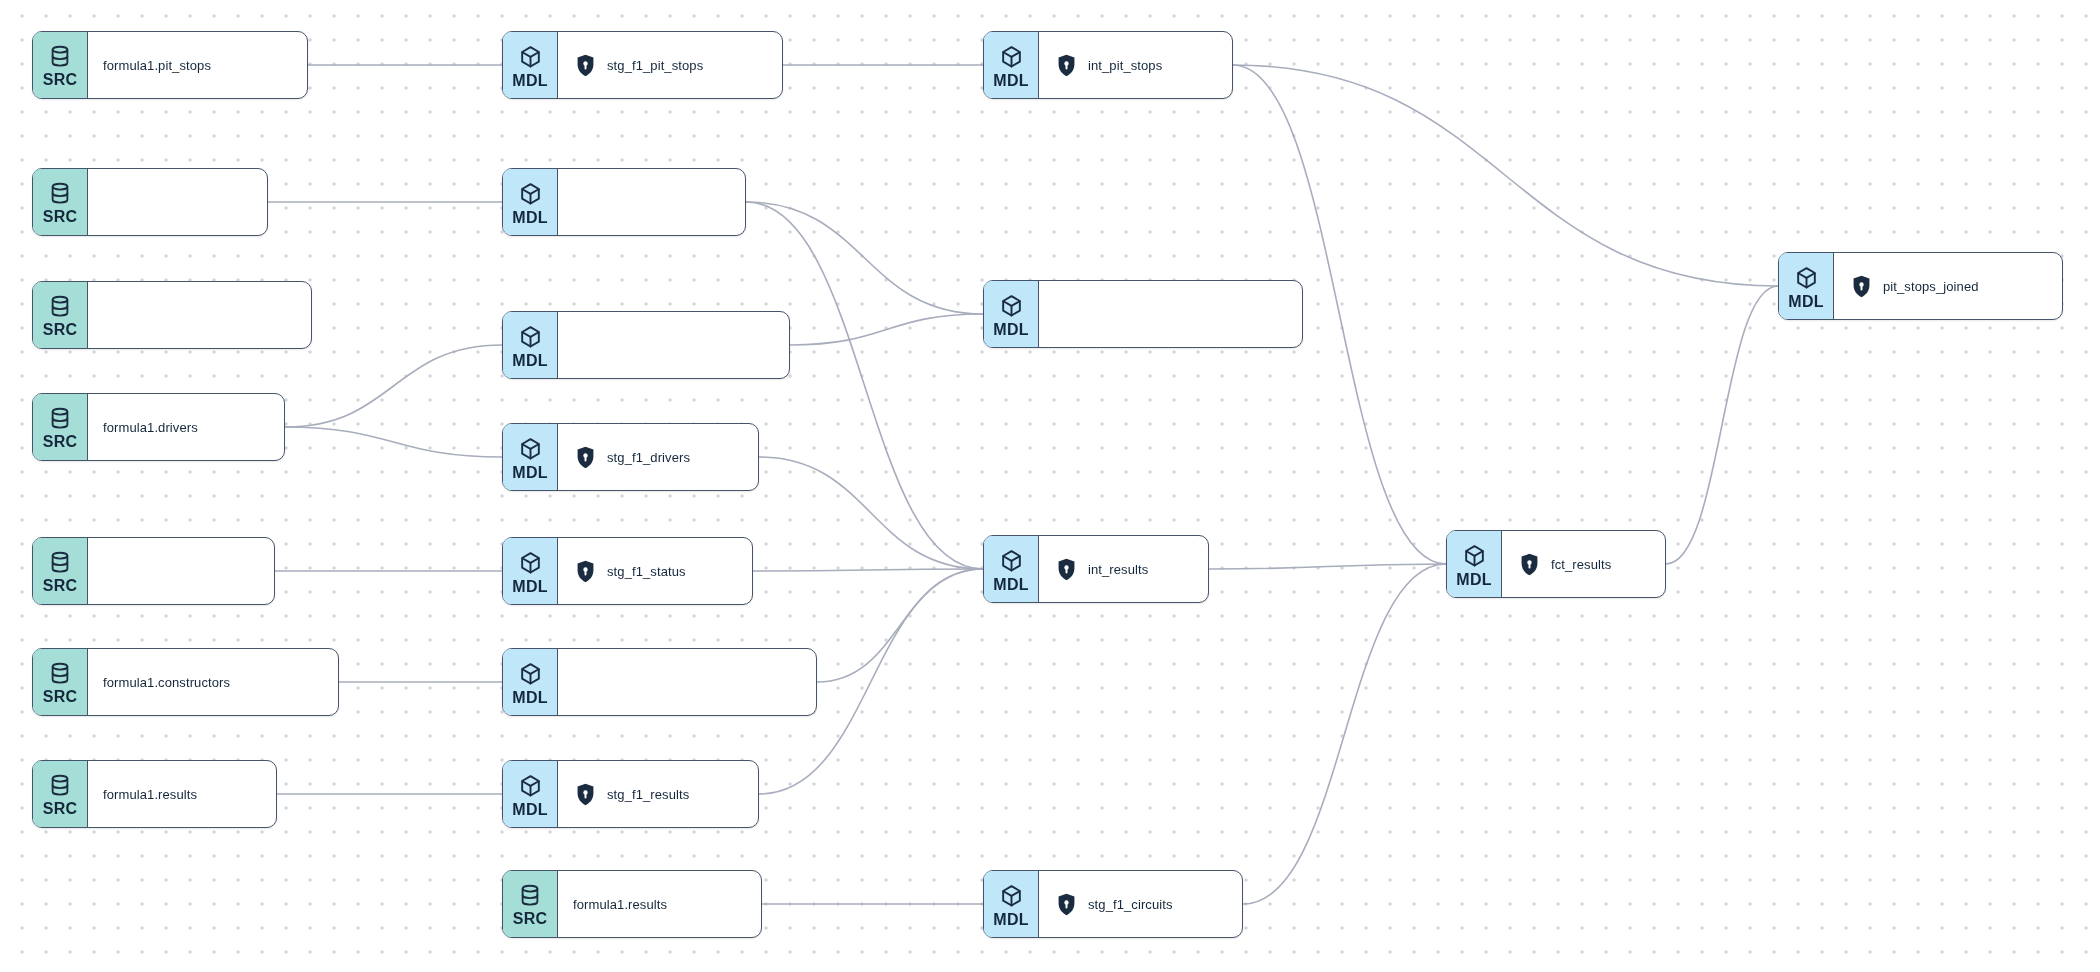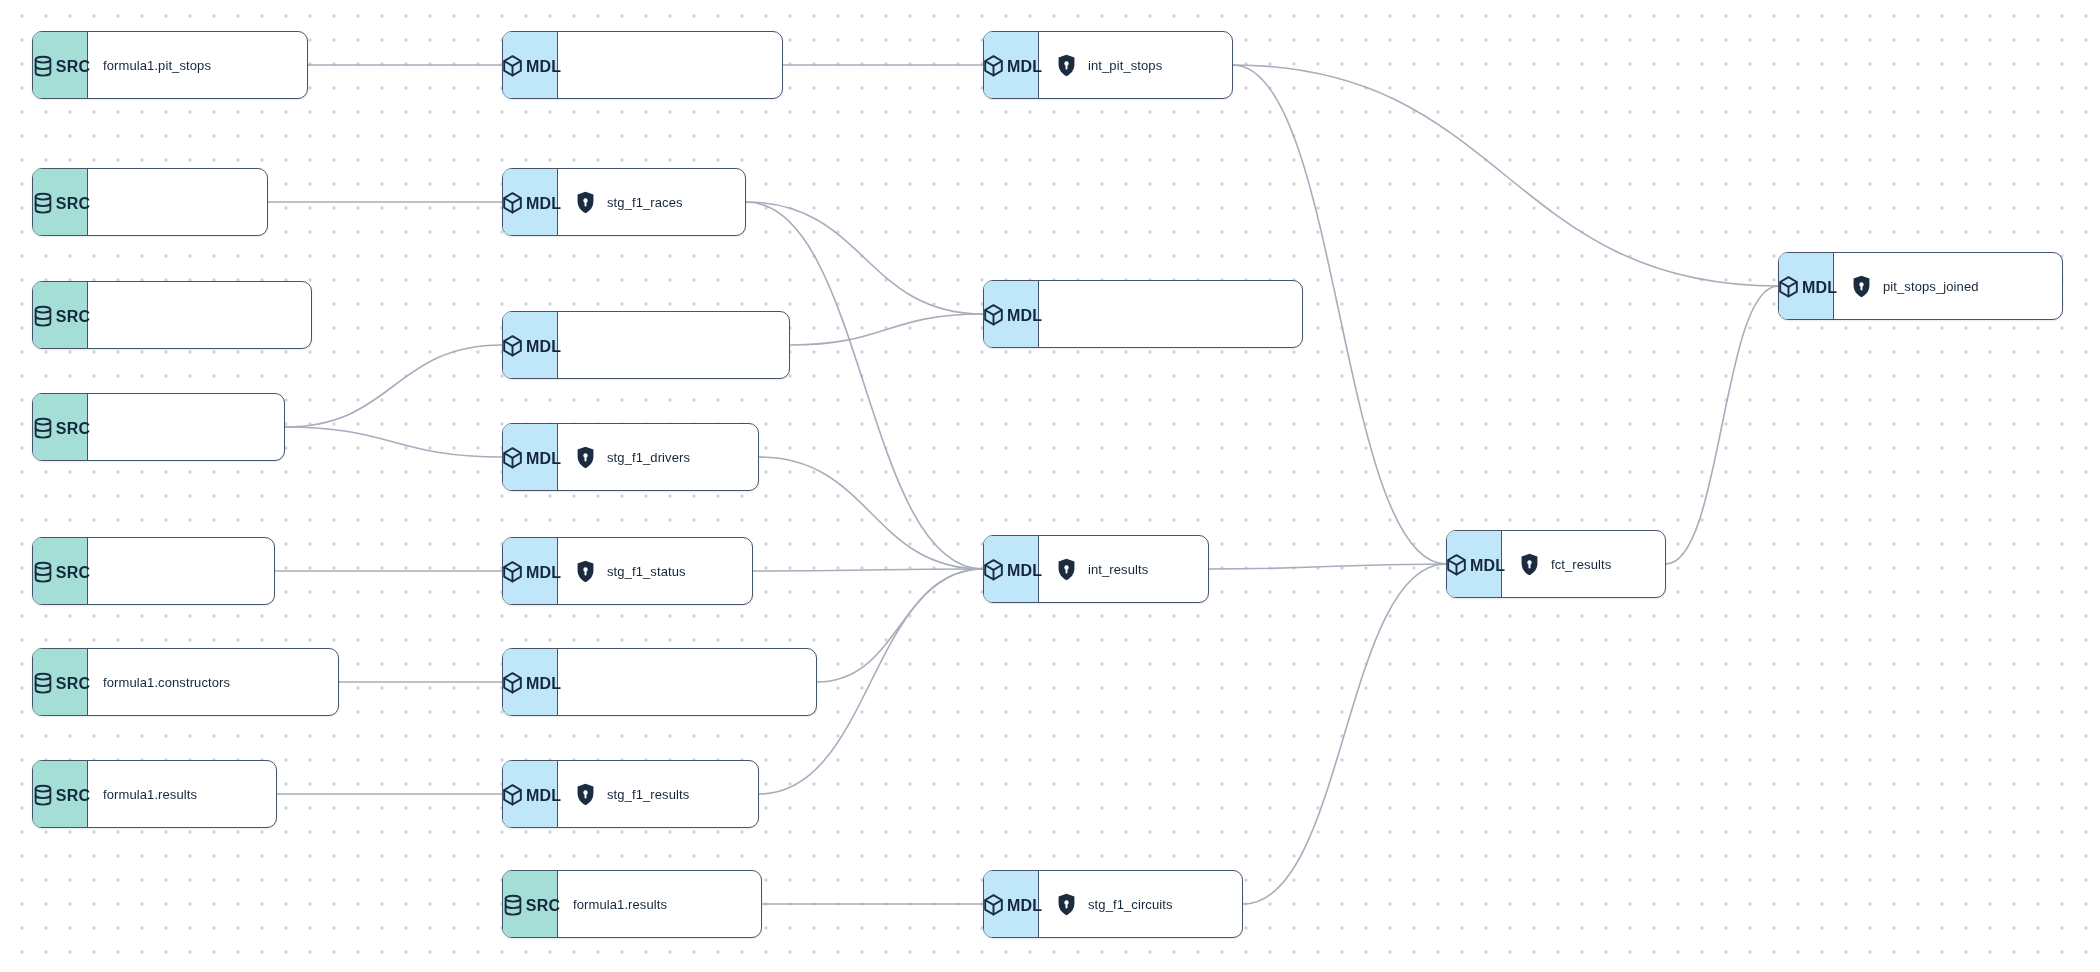--- a/index.html
+++ b/index.html
@@ -19,21 +19,21 @@
     position:absolute;z-index:2;
     height:68px;display:flex;align-items:stretch;
     background:#ffffff;
     border:1.5px solid #46546a;border-radius:10px;
     box-sizing:border-box;
     box-shadow:0 1px 2px rgba(16,24,40,.10);
     cursor:pointer;
   }
   .node-icon{
     flex:0 0 55px;width:55px;
-    display:flex;flex-direction:row;align-items:center;justify-content:center;
+    display:flex;flex-direction:column;align-items:center;justify-content:center;
     border-right:1.5px solid #46546a;
     border-radius:8px 0 0 8px;
     padding-top:3px;box-sizing:border-box;
   }
   .node-icon .glyph{display:flex;align-items:center;justify-content:center;line-height:0;}
   .node-icon .badge{
     font-size:16px;font-weight:700;line-height:1.1;
     color:#15273c;letter-spacing:.2px;margin-top:1px;
   }
   .node-body{
@@ -118,20 +118,24 @@
     <div class="node-icon" style="background: rgb(164, 222, 215);">
       <span class="glyph">
           <svg viewBox="0 0 24 24" width="26" height="26" fill="none" stroke="#1b2c40" stroke-width="1.7" stroke-linecap="round">
             <ellipse cx="12" cy="5.2" rx="6.8" ry="2.7"></ellipse>
             <path d="M5.2 5.2v6c0 1.5 3 2.7 6.8 2.7s6.8-1.2 6.8-2.7v-6"></path>
             <path d="M5.2 11.2v6c0 1.5 3 2.7 6.8 2.7s6.8-1.2 6.8-2.7v-6"></path>
           </svg>
         </span>
       <span class="badge">SRC</span>
     </div>
+    <div class="node-body">
+
+      <span class="node-label">formula1.drivers</span>
+    </div>
   </div>
     <div class="node" style="left: 32px; top: 537px; width: 243px;">
     <div class="node-icon" style="background: rgb(164, 222, 215);">
       <span class="glyph">
           <svg viewBox="0 0 24 24" width="26" height="26" fill="none" stroke="#1b2c40" stroke-width="1.7" stroke-linecap="round">
             <ellipse cx="12" cy="5.2" rx="6.8" ry="2.7"></ellipse>
             <path d="M5.2 5.2v6c0 1.5 3 2.7 6.8 2.7s6.8-1.2 6.8-2.7v-6"></path>
             <path d="M5.2 11.2v6c0 1.5 3 2.7 6.8 2.7s6.8-1.2 6.8-2.7v-6"></path>
           </svg>
         </span>
@@ -190,42 +194,42 @@
     <div class="node-icon" style="background: rgb(191, 230, 249);">
       <span class="glyph">
           <svg viewBox="0 0 24 24" width="27" height="27" fill="none" stroke="#1b2c40" stroke-width="1.7" stroke-linejoin="round" stroke-linecap="round">
             <path d="M12 2.8l7.4 4.3v8.6L12 20l-7.4-4.3V7.1z"></path>
             <path d="M4.8 7.3L12 11.5l7.2-4.2"></path>
             <path d="M12 11.5V20"></path>
           </svg>
         </span>
       <span class="badge">MDL</span>
     </div>
+    <div class="node-body">
+      <span class="shield">
+          <svg viewBox="0 0 24 24" width="25" height="25">
+            <path d="M12 1.6l7.6 2.8v6.5c0 5.2-3 9.4-7.6 11.3-4.6-1.9-7.6-6.1-7.6-11.3V4.4z" fill="#1b2c40"></path>
+            <circle cx="12" cy="10" r="2.1" fill="#fff"></circle>
+            <path d="M12 11.6v3.3" stroke="#fff" stroke-width="1.9" stroke-linecap="round"></path>
+          </svg>
+        </span>
+      <span class="node-label">stg_f1_pit_stops</span>
+    </div>
   </div>
     <div class="node" style="left: 502px; top: 168px; width: 244px;">
     <div class="node-icon" style="background: rgb(191, 230, 249);">
       <span class="glyph">
           <svg viewBox="0 0 24 24" width="27" height="27" fill="none" stroke="#1b2c40" stroke-width="1.7" stroke-linejoin="round" stroke-linecap="round">
             <path d="M12 2.8l7.4 4.3v8.6L12 20l-7.4-4.3V7.1z"></path>
             <path d="M4.8 7.3L12 11.5l7.2-4.2"></path>
             <path d="M12 11.5V20"></path>
           </svg>
         </span>
       <span class="badge">MDL</span>
     </div>
-    <div class="node-body">
-      <span class="shield">
-          <svg viewBox="0 0 24 24" width="25" height="25">
-            <path d="M12 1.6l7.6 2.8v6.5c0 5.2-3 9.4-7.6 11.3-4.6-1.9-7.6-6.1-7.6-11.3V4.4z" fill="#1b2c40"></path>
-            <circle cx="12" cy="10" r="2.1" fill="#fff"></circle>
-            <path d="M12 11.6v3.3" stroke="#fff" stroke-width="1.9" stroke-linecap="round"></path>
-          </svg>
-        </span>
-      <span class="node-label">stg_f1_races</span>
-    </div>
   </div>
     <div class="node" style="left: 502px; top: 311px; width: 288px;">
     <div class="node-icon" style="background: rgb(191, 230, 249);">
       <span class="glyph">
           <svg viewBox="0 0 24 24" width="27" height="27" fill="none" stroke="#1b2c40" stroke-width="1.7" stroke-linejoin="round" stroke-linecap="round">
             <path d="M12 2.8l7.4 4.3v8.6L12 20l-7.4-4.3V7.1z"></path>
             <path d="M4.8 7.3L12 11.5l7.2-4.2"></path>
             <path d="M12 11.5V20"></path>
           </svg>
         </span>

